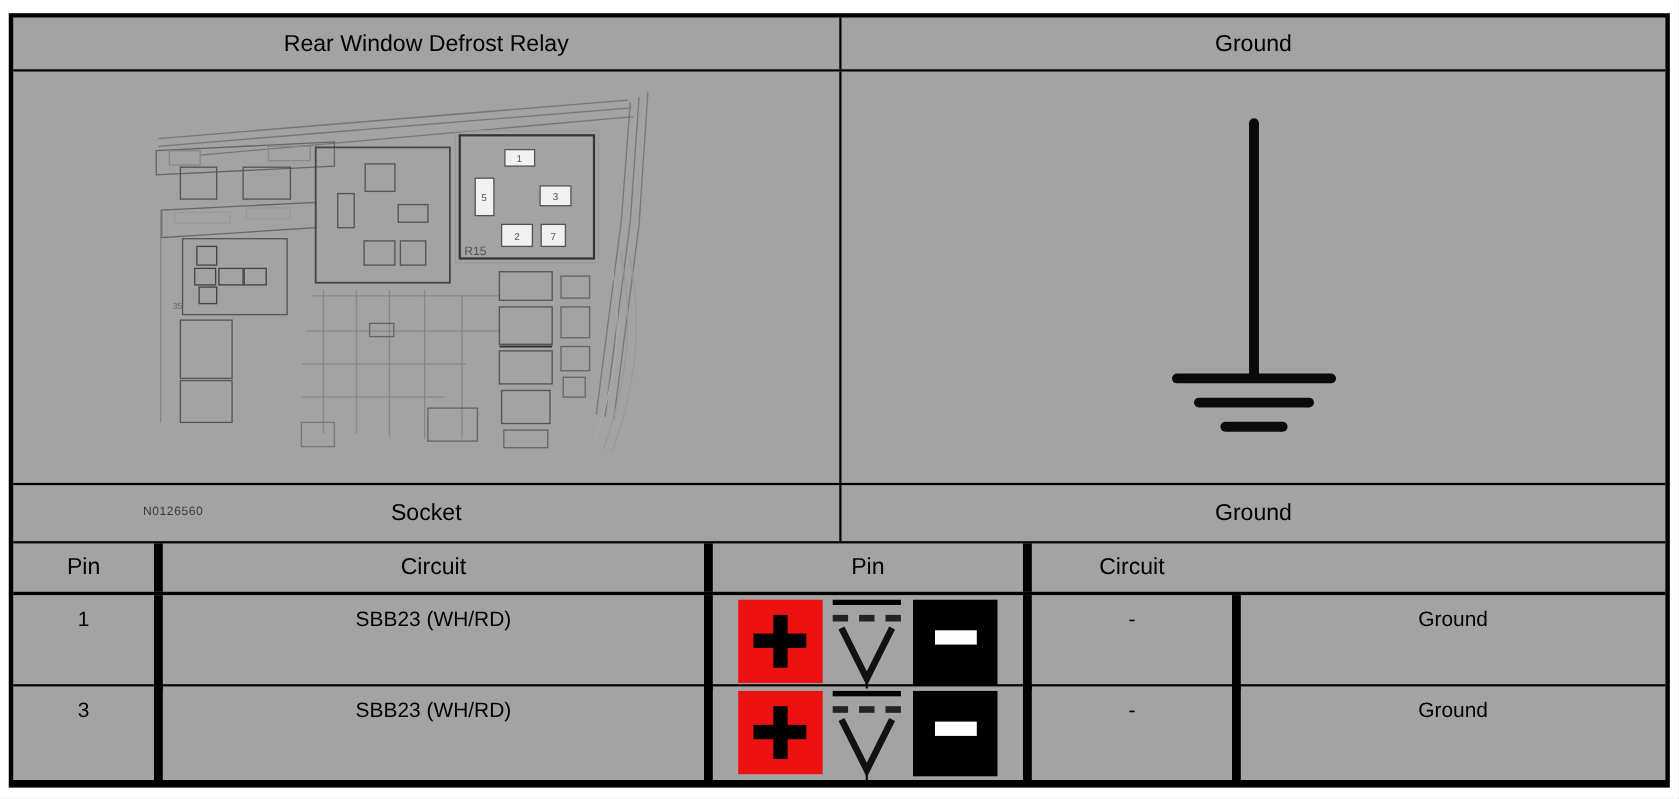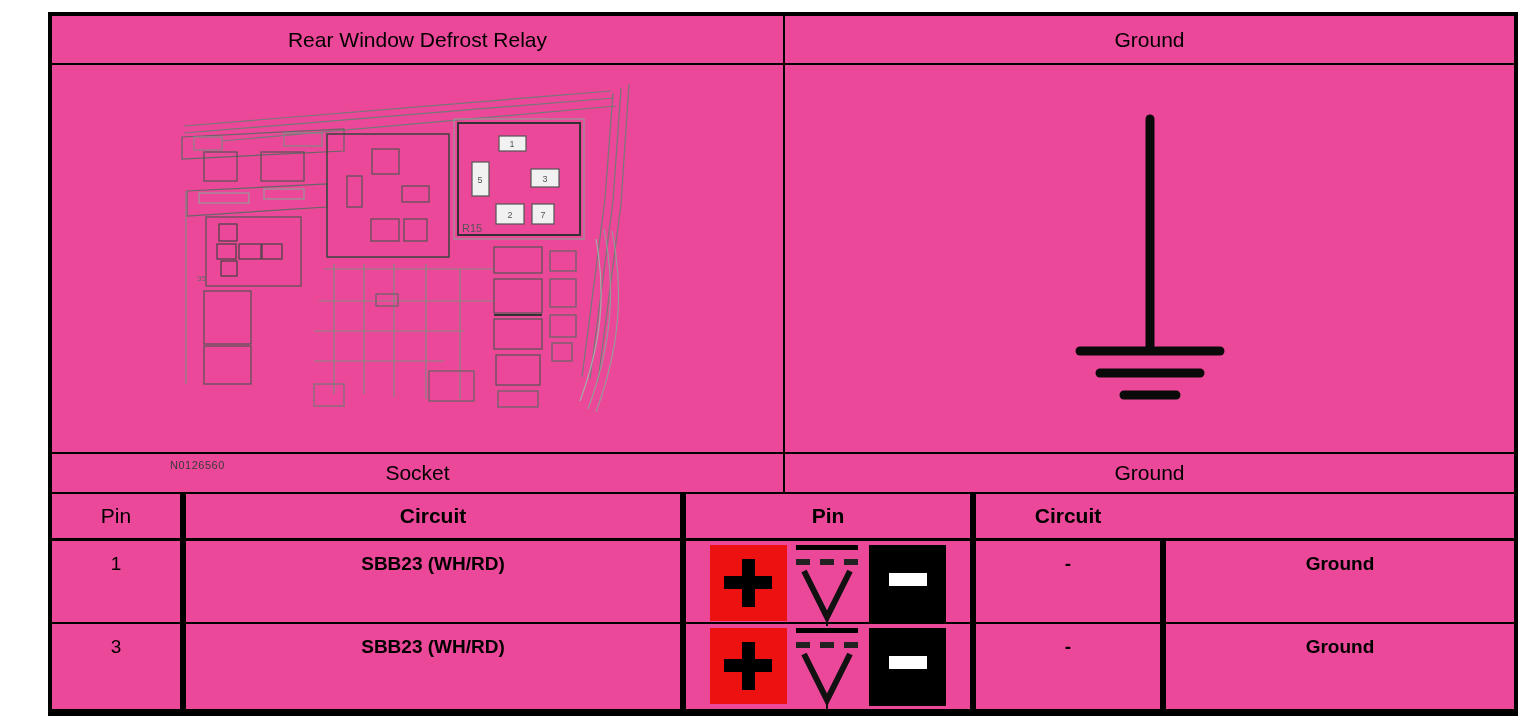--- a/index.html
+++ b/index.html
@@ -4,45 +4,45 @@
 <style>
   * { margin:0; padding:0; box-sizing:border-box; }
   html,body { background:#ffffff; }
   body { font-family:"Liberation Sans", sans-serif; color:#000; }
 
   .sheet { position:relative; width:1526px; height:726px; background:#fff; overflow:hidden; }
 
   .tbl {
     position:absolute; left:8px; top:12px; right:8px; bottom:10px;
     border:4px solid #000; border-bottom:7px solid #000;
-    display:flex; flex-direction:column; background:#ec4899;margin-left:40px;
+    display:flex; flex-direction:column; background:#a3a3a3;
   }
 
   .row { display:flex; width:100%; }
   .row-head   { height:47px; }
   .row-image  { flex:1; border-top:2px solid #000; }
-  .row-sub    { height:40px; border-top:2px solid #000; }
+  .row-sub    { height:53px; border-top:2px solid #000; }
   .row-thead  { height:46px; border-top:2px solid #000; }
   .row-data1  { height:84px; border-top:3px solid #000; }
   .row-data2  { height:87px; border-top:2px solid #000; }
 
   .cell { display:flex; align-items:center; justify-content:center; }
   .half { width:50%; }
   .bl { border-left:2px solid #000; }
 
   .hdr-text { font-size:21px; }
   .cell-text { font-size:19px; }
 
   .img-cell { position:relative; display:block; }
   .diagram-wrap { position:absolute; left:112px; top:14px; }
   .img-code { position:absolute; left:118px; top:394px; font-size:11px; color:#3a3a3a; letter-spacing:0.5px; }
 
   .grid5 { display:grid; grid-template-columns:128px 500px 290px 190px 1fr; width:100%; }
   .gcell { display:flex; align-items:center; justify-content:center; }
-  .gcell + .gcell { border-left:6px solid #000000;font-weight:bold; }
+  .gcell + .gcell { border-left:8px solid #000000; }
   .gcell.top { align-items:flex-start; padding-top:12px; }
 
   .meas { display:flex; align-items:flex-start; justify-content:center; gap:7px; padding-top:4px; }
 
   svg text { font-family:"Liberation Sans", sans-serif; }
 </style>
 </head>
 <body>
 
 <div class="sheet">

